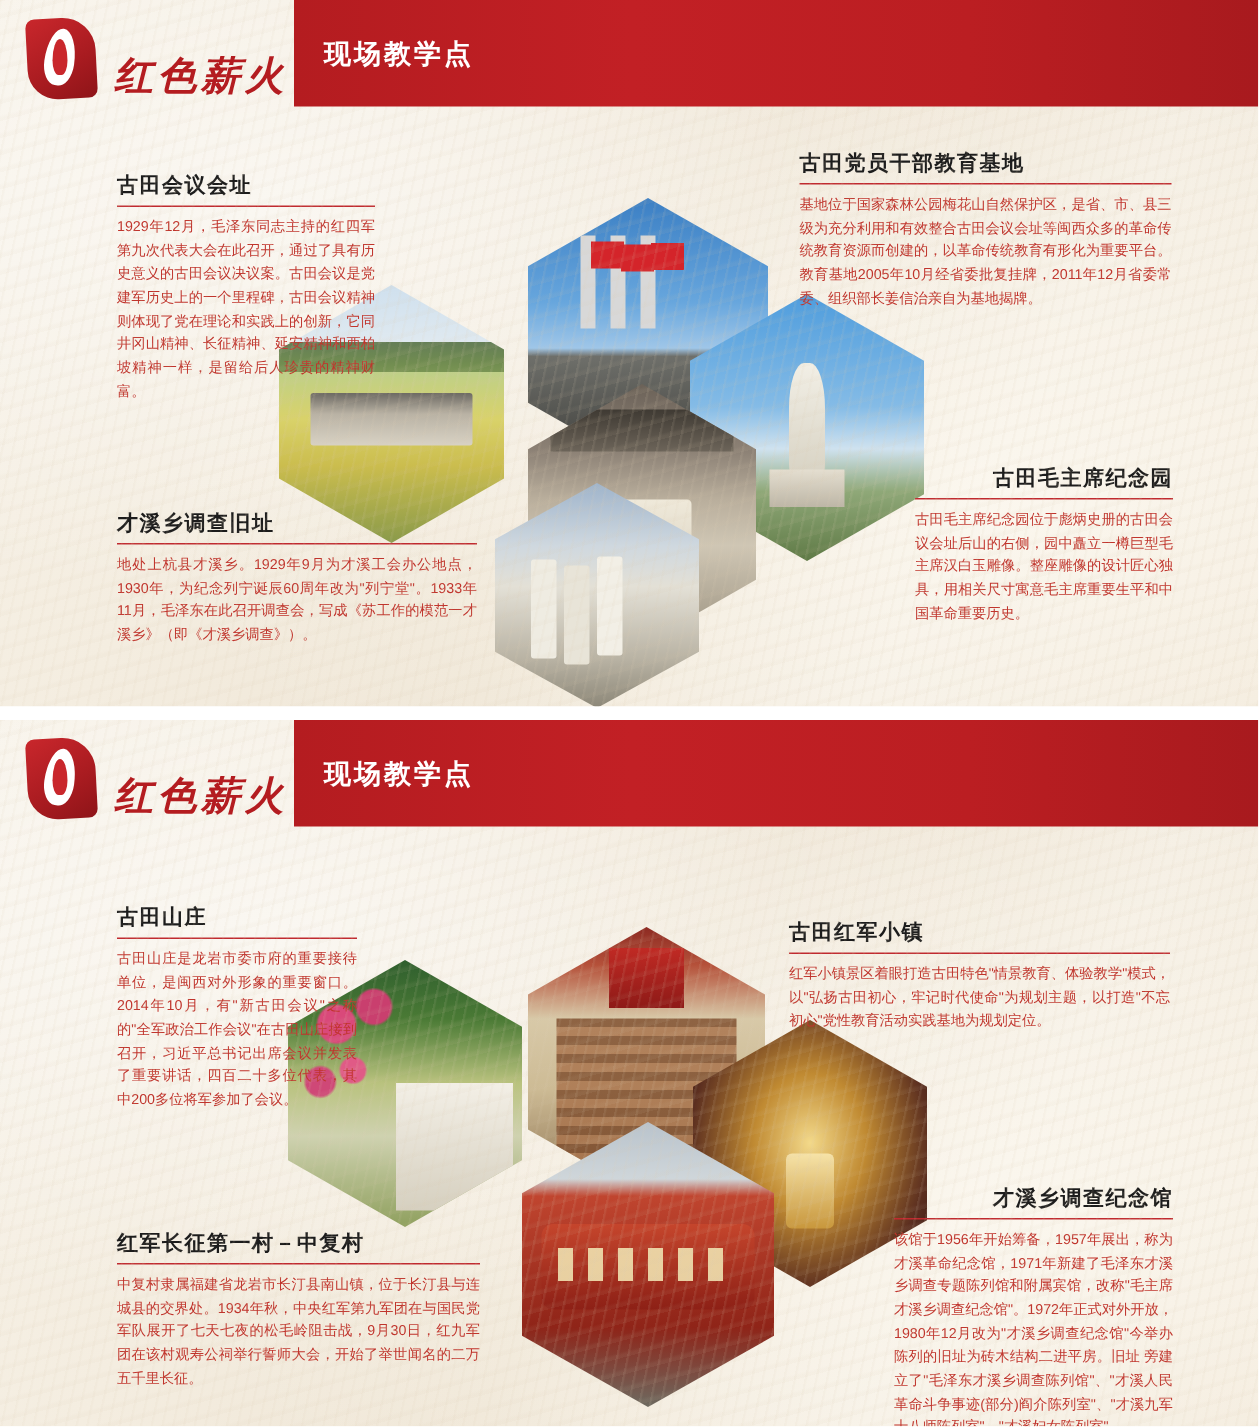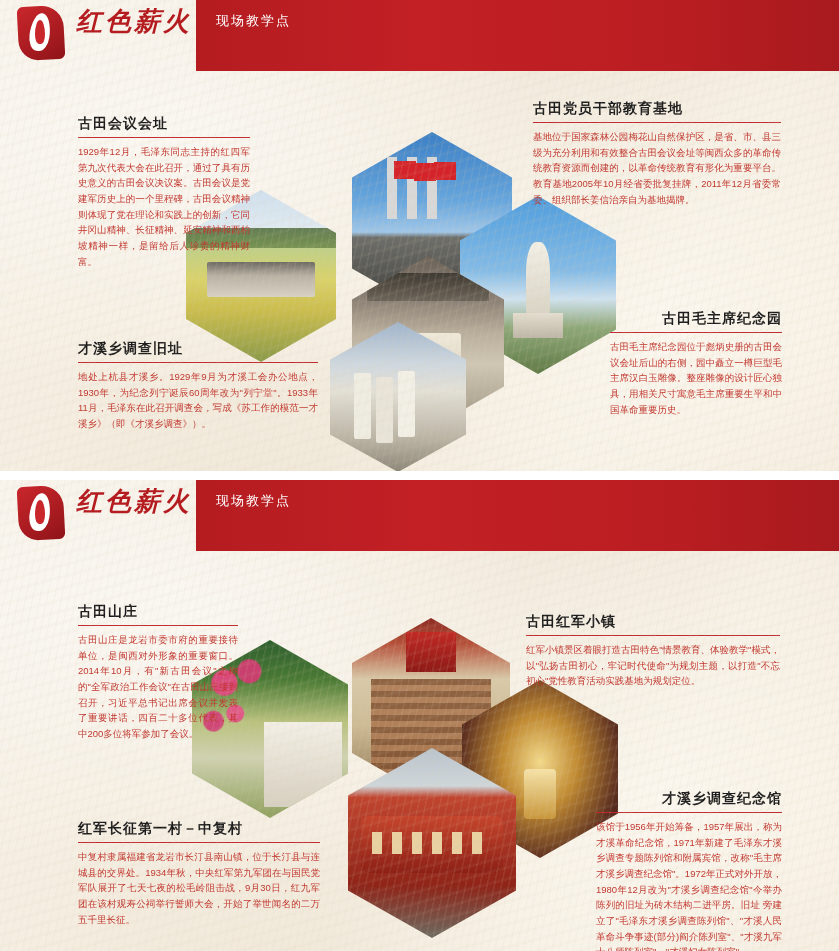--- a/index.html
+++ b/index.html
@@ -44,28 +44,28 @@
     position: absolute; top: 0; left: 0;
     width: 839px; height: 71px;
     z-index: 5;
   }
   .header-band {
     position: absolute; left: 196px; top: 0;
     width: 643px; height: 71px;
     background: linear-gradient(90deg, #b41c20 0%, #c22025 35%, #bb1e22 70%, #a81a1e 100%);
   }
   .header-title {
-    position: absolute; left: 216px; top: 12px;
-    font-size: 13px; color: #ffffff; letter-spacing: 2px;
-    font-weight: normal;
+    position: absolute; left: 216px; top: 24px;
+    font-size: 18px; color: #ffffff; letter-spacing: 2px;
+    font-weight: bold;
   }
   .logo-wrap {
     position: absolute; left: 10px; top: 4px;
     width: 186px; height: 64px;
-    display: flex; align-items: flex-start;
+    display: flex; align-items: flex-end;
   }
   .logo-mark {
     position: relative;
     width: 54px; height: 58px;
     margin-left: 4px;
   }
   .logo-mark .flame-bg {
     position: absolute; left: 4px; top: 2px;
     width: 46px; height: 54px;
     background: linear-gradient(150deg, #c9272c 0%, #a81b20 60%, #8e1418 100%);

